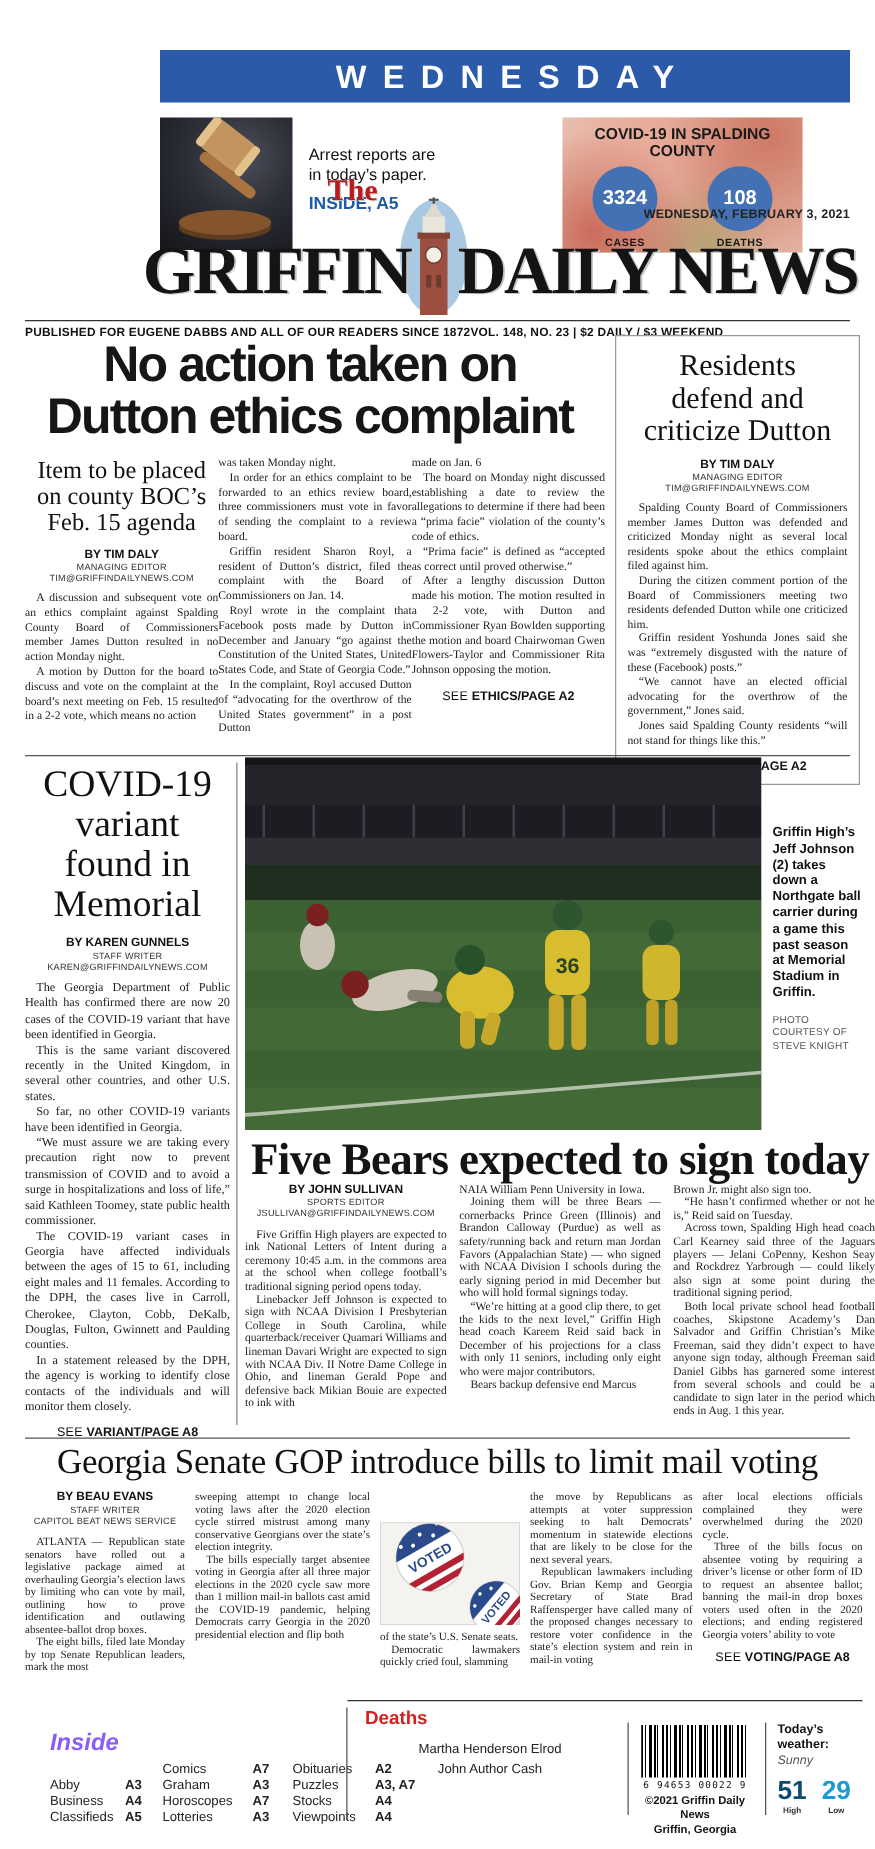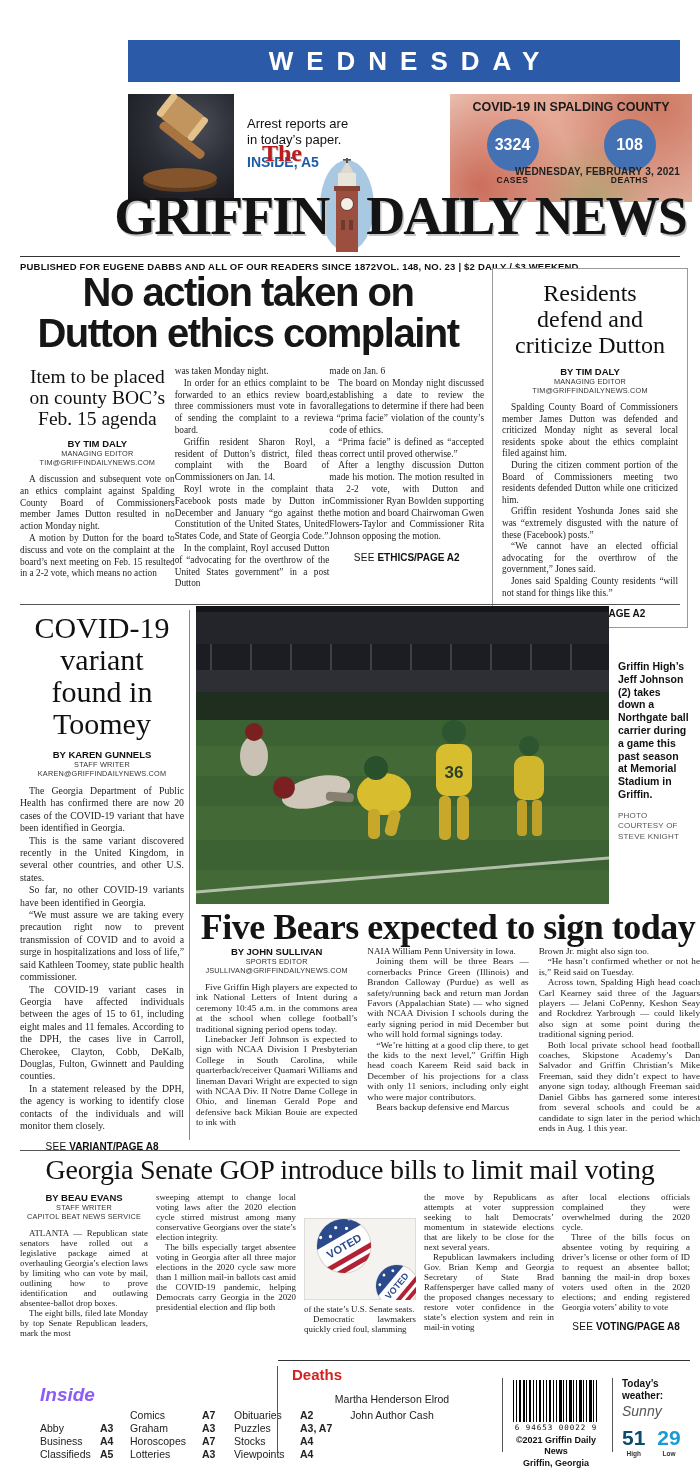--- a/index.html
+++ b/index.html
@@ -8,21 +8,21 @@
 
   
   .day-banner{position:absolute;left:128px;top:40px;width:552px;height:42px;background:#2b5aa8;
     display:flex;align-items:center;justify-content:center;color:#fff;
     font-family:"Liberation Sans",sans-serif;font-weight:bold;font-size:26px;letter-spacing:13px;text-indent:13px;}
   .gavel-promo{position:absolute;left:128px;top:94px;display:flex;gap:13px;}
   .gavel-img{width:106px;height:106px;flex:0 0 auto;
     background:radial-gradient(circle at 62% 30%,#4c4f5a 0%,#2c2e36 45%,#14151a 100%);}
   .promo-text{font-family:"Liberation Sans",sans-serif;font-size:13px;line-height:1.25;padding-top:22px;color:#111;width:120px;}
   .promo-cta{color:#1e5ca6;font-weight:bold;font-size:14px;margin-top:5px;}
-  .covid-box{position:absolute;left:450px;top:94px;width:242px;height:108px;overflow:hidden;
+  .covid-box{position:absolute;left:450px;top:94px;width:192px;height:108px;overflow:hidden;
     background:
       radial-gradient(circle at 12% 85%,rgba(185,55,35,.55),transparent 42%),
       radial-gradient(circle at 88% 15%,rgba(195,85,60,.5),transparent 45%),
       radial-gradient(circle at 60% 95%,rgba(140,165,85,.45),transparent 35%),
       radial-gradient(circle at 35% 15%,rgba(235,170,150,.7),transparent 55%),
       linear-gradient(120deg,#e9c2b4,#d99a88 60%,#e2b1a0);}
   .covid-title{font-family:"Liberation Sans",sans-serif;font-weight:bold;font-size:12.5px;
     text-align:center;padding-top:6px;color:#1a1a1a;}
   .covid-stats{display:flex;justify-content:space-around;margin-top:5px;padding:0 4px;}
   .covid-stat{text-align:center;font-family:"Liberation Sans",sans-serif;}
@@ -115,21 +115,21 @@
   .death-name{font-size:10.5px;color:#222;line-height:1.5;}
   .vdiv2{position:absolute;left:502px;top:1378px;height:74px;border-left:1px solid #555;}
   .barcode-block{position:absolute;left:510px;top:1380px;width:92px;text-align:center;}
   .bars{height:42px;width:86px;margin:0 auto;
     background:repeating-linear-gradient(90deg,#000 0 1.5px,#fff 1.5px 3px,#000 3px 3.8px,#fff 3.8px 6.5px,#000 6.5px 8.5px,#fff 8.5px 10px);}
   .barcode-digits{font-family:"DejaVu Sans Mono",monospace;font-size:7.5px;letter-spacing:1px;color:#111;margin-top:1px;}
   .copyright{font-family:"Liberation Sans",sans-serif;font-weight:bold;font-size:9px;color:#111;line-height:1.25;margin-top:3px;}
   .vdiv3{position:absolute;left:612px;top:1378px;height:74px;border-left:1px solid #555;}
   .weather-block{position:absolute;left:622px;top:1378px;width:72px;font-family:"Liberation Sans",sans-serif;}
   .weather-label{font-weight:bold;font-size:10px;color:#111;line-height:1.2;}
-  .weather-cond{font-style:italic;font-size:14px;color:#555;margin-top:1px;}
+  .weather-cond{font-style:italic;font-size:10px;color:#555;margin-top:1px;}
   .temps{display:flex;gap:12px;margin-top:8px;}
   .temp{text-align:center;}
   .temp-val{font-weight:bold;font-size:21px;line-height:1;}
   .high .temp-val{color:#0c4a6e;}
   .low .temp-val{color:#1b9ad6;}
   .temp-label{font-size:6.5px;font-weight:bold;color:#333;margin-top:2px;}
 </style>
 </head>
 <body>
 
@@ -261,21 +261,21 @@
     </div>
   </div>
 
   <div class="rule2"></div>
 
   <div class="variant-col">
     <div class="variant-head">
         <div class="vhl-line">COVID-19</div>
         <div class="vhl-line">variant</div>
         <div class="vhl-line">found in</div>
-        <div class="vhl-line">Toomey</div>
+        <div class="vhl-line">Memorial</div>
       </div>
     <div class="byline-block">
       <div class="byline-by">BY KAREN GUNNELS</div>
       <div class="byline-sub">STAFF WRITER</div>
       <div class="byline-sub">KAREN@GRIFFINDAILYNEWS.COM</div>
     </div>
     <div class="body-text">
         <p>The Georgia Department of Public Health has confirmed there are now 20 cases of the COVID-19 variant that have been identified in Georgia.</p>
         <p>This is the same variant discovered recently in the United Kingdom, in several other countries, and other U.S. states.</p>
         <p>So far, no other COVID-19 variants have been identified in Georgia.</p>

